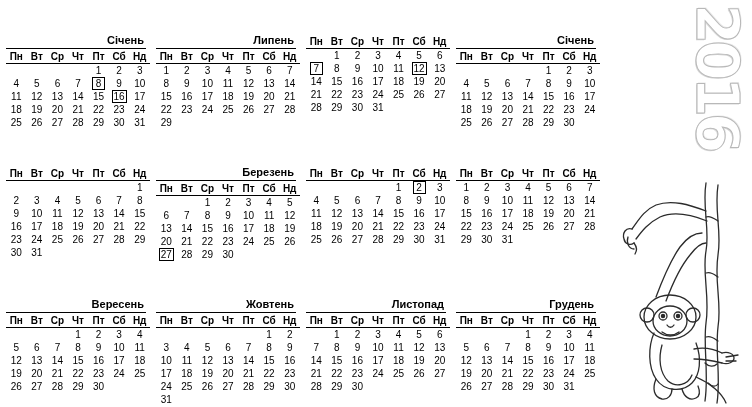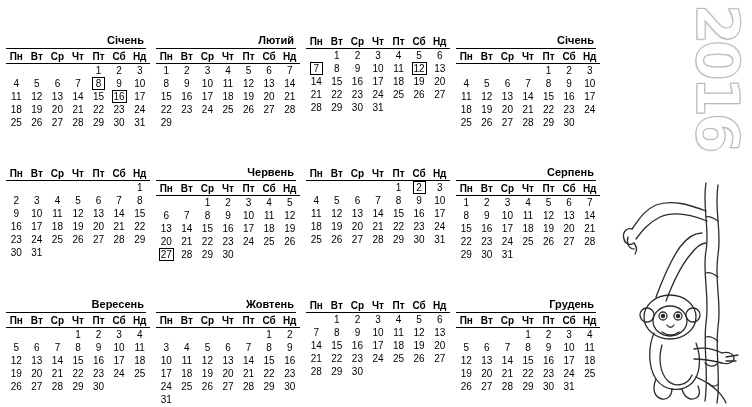--- a/index.html
+++ b/index.html
@@ -168,21 +168,21 @@
               <td>27</td>
               <td>28</td>
               <td>29</td>
               <td class="wknd">30</td>
               <td class="wknd">31</td>
             </tr>
           </tbody>
         </table>
       </div>
       <div class="month">
-        <div class="month-title">Лютий</div>
+        <div class="month-title">Липень</div>
         <table class="cal">
           <thead>
             <tr>
               <th>Пн</th>
               <th>Вт</th>
               <th>Ср</th>
               <th>Чт</th>
               <th>Пт</th>
               <th class="wknd">Сб</th>
               <th class="wknd">Нд</th>
@@ -427,21 +427,21 @@
               <td>&nbsp;</td>
               <td>&nbsp;</td>
               <td>&nbsp;</td>
               <td>&nbsp;</td>
               <td>&nbsp;</td>
             </tr>
           </tbody>
         </table>
       </div>
       <div class="month">
-        <div class="month-title">Червень</div>
+        <div class="month-title">Березень</div>
         <table class="cal">
           <thead>
             <tr>
               <th>Пн</th>
               <th>Вт</th>
               <th>Ср</th>
               <th>Чт</th>
               <th>Пт</th>
               <th class="wknd">Сб</th>
               <th class="wknd">Нд</th>
@@ -552,21 +552,20 @@
               <td>27</td>
               <td>28</td>
               <td>29</td>
               <td class="wknd">30</td>
               <td class="wknd">31</td>
             </tr>
           </tbody>
         </table>
       </div>
       <div class="month">
-        <div class="month-title">Серпень</div>
         <table class="cal">
           <thead>
             <tr>
               <th>Пн</th>
               <th>Вт</th>
               <th>Ср</th>
               <th>Чт</th>
               <th>Пт</th>
               <th class="wknd">Сб</th>
               <th class="wknd">Нд</th>
@@ -750,20 +749,21 @@
               <td>&nbsp;</td>
               <td>&nbsp;</td>
               <td>&nbsp;</td>
               <td>&nbsp;</td>
               <td>&nbsp;</td>
             </tr>
           </tbody>
         </table>
       </div>
       <div class="month">
+        <div class="month-title">Листопад</div>
         <table class="cal">
           <thead>
             <tr>
               <th>Пн</th>
               <th>Вт</th>
               <th>Ср</th>
               <th>Чт</th>
               <th>Пт</th>
               <th class="wknd">Сб</th>
               <th class="wknd">Нд</th>

